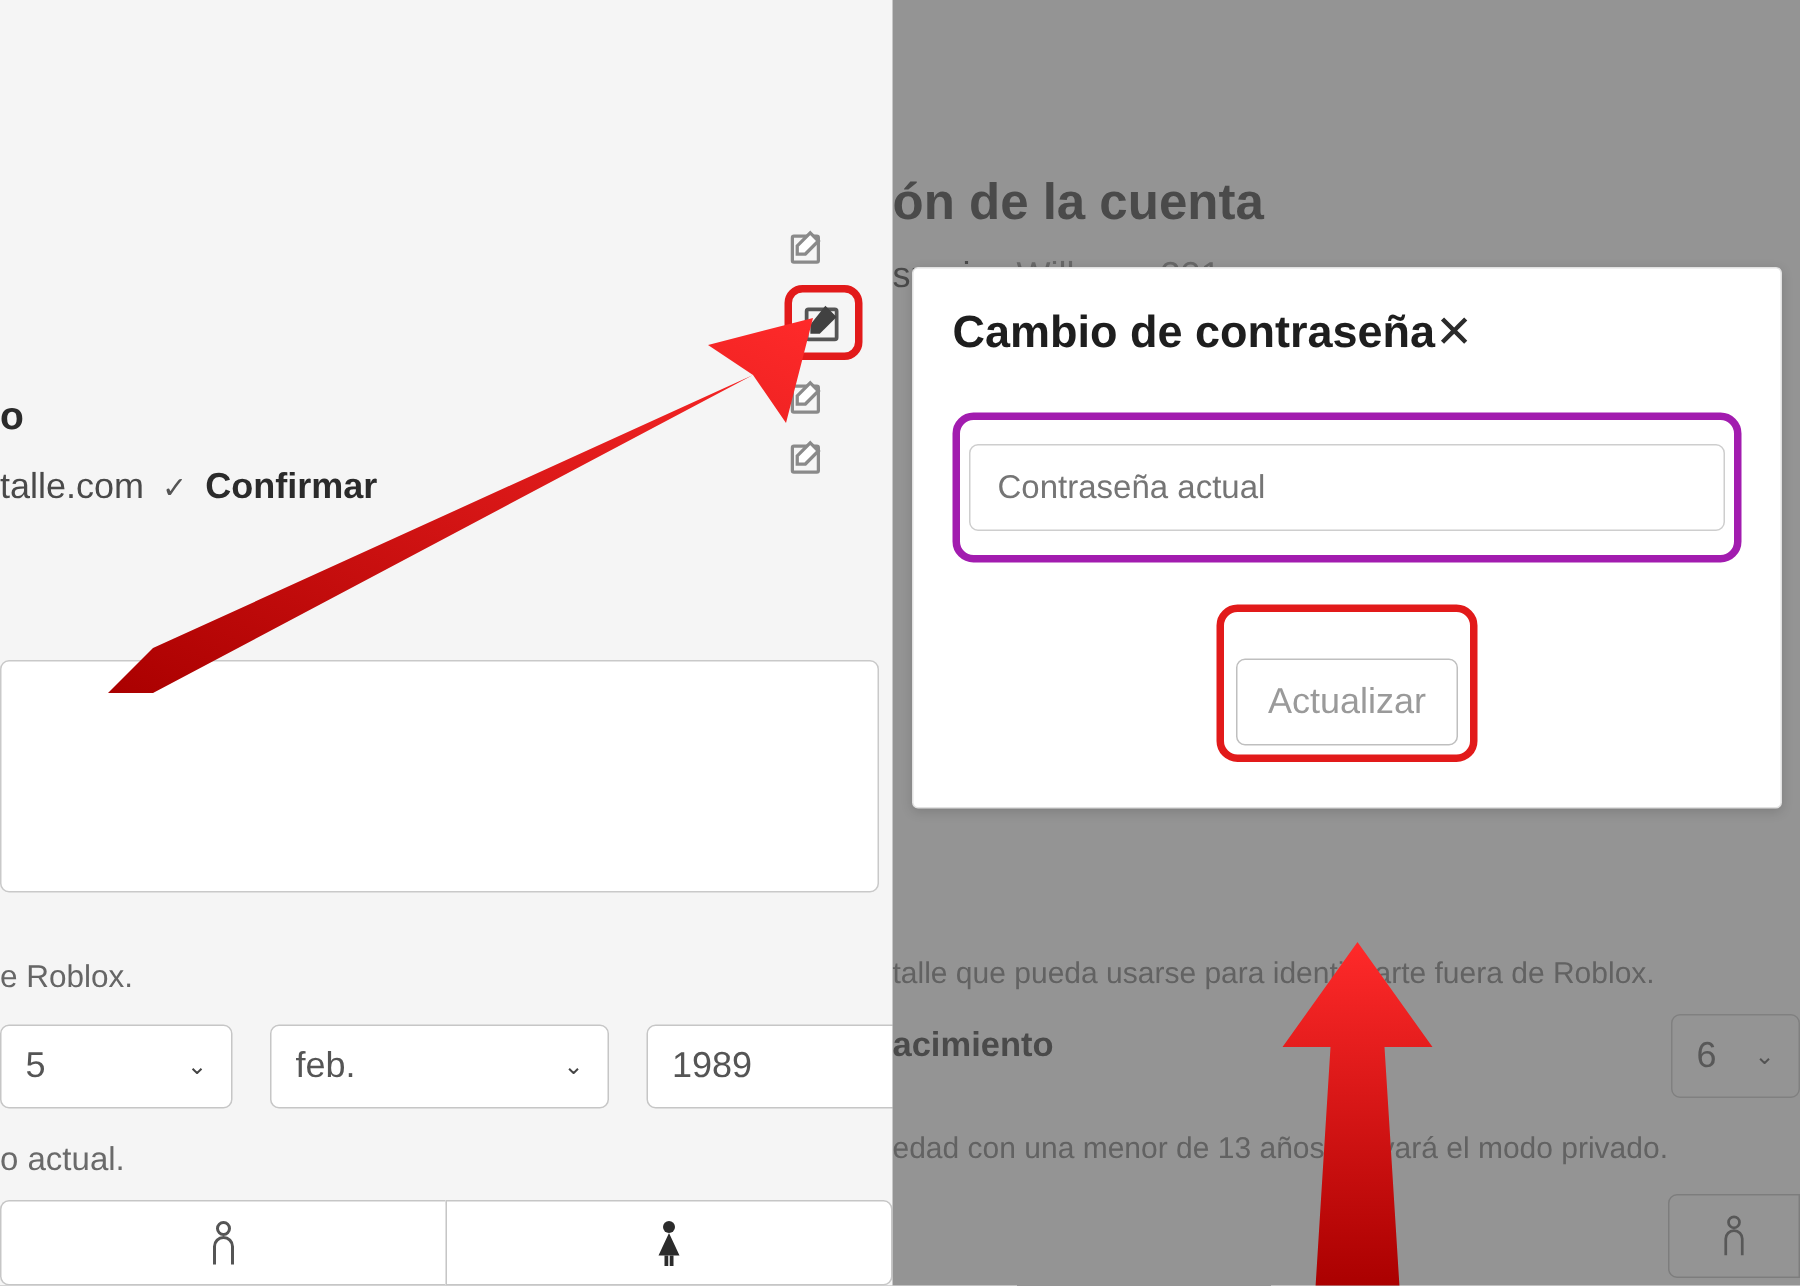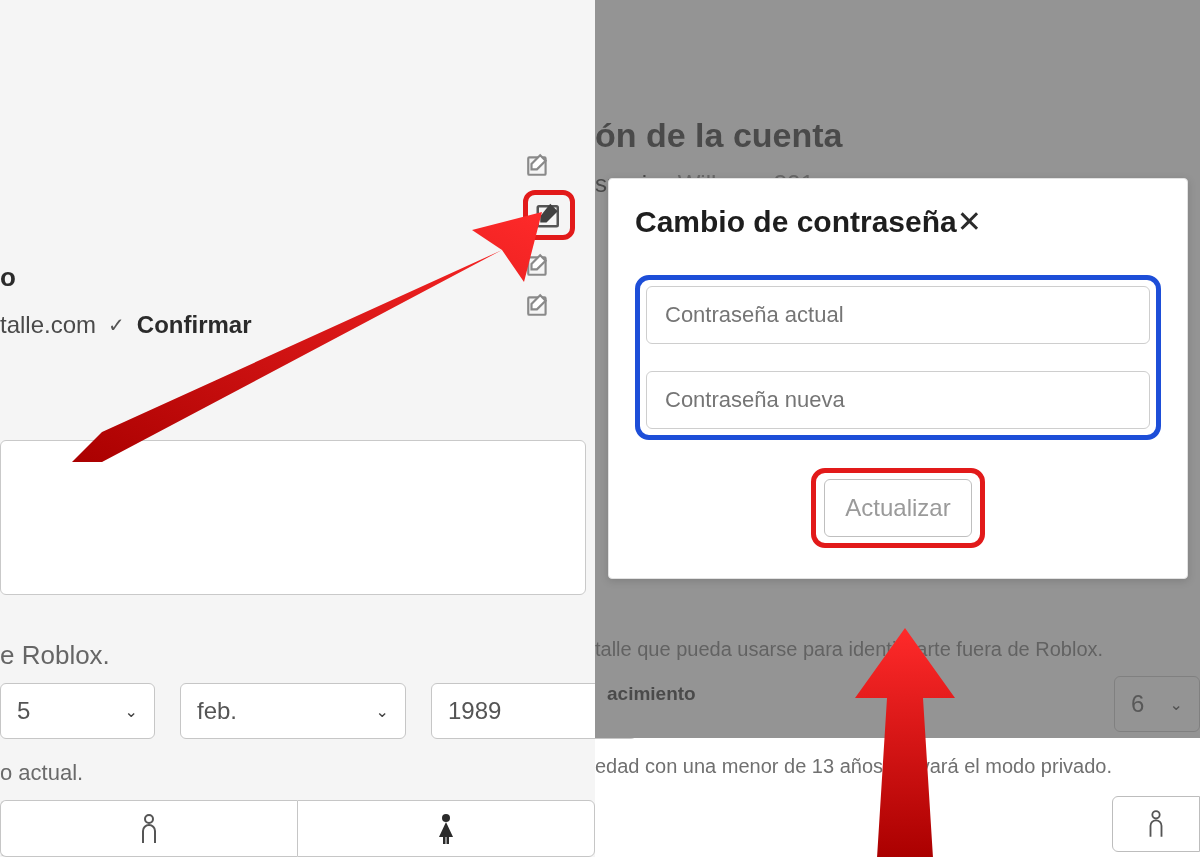--- a/index.html
+++ b/index.html
@@ -35,21 +35,21 @@
     position: absolute; left: 0; top: 311px; font-size: 24px; color: #4a4a4a;
     display: flex; align-items: center; gap: 12px;
   }
   .email-line .verif { font-weight: 700; color: #2b2b2b; }
   .check { font-size: 20px; color: #555; }
   .desc-box {
     position: absolute; left: 0; top: 440px; width: 586px; height: 155px;
     background: #fff; border: 1px solid #c9c9c9; border-radius: 6px;
   }
   .roblox-frag {
-    position: absolute; left: 0; top: 640px; font-size: 26px; color: #666;
+    position: absolute; left: 0; top: 640px; font-size: 21px; color: #666;
   }
   .dob-row {
     position: absolute; left: 0; top: 683px; display: flex; gap: 25px;
   }
   .sel {
     height: 56px; background: #fff; border: 1px solid #c6c6c6; border-radius: 6px;
     display: flex; align-items: center; justify-content: space-between;
     padding: 0 16px; font-size: 24px; color: #555;
   }
   .sel .chev { font-size: 16px; color: #444; margin-left: 18px; }
@@ -73,21 +73,21 @@
   .gender-btn svg { width: 24px; height: 32px; }
 
   
   .arrow-left {
     position: absolute; left: 72px; top: 212px;
     width: 470px; height: 250px; pointer-events: none;
   }
 
   
   .right-panel {
-    width: 605px; height: 738px; position: relative;
+    width: 605px; height: 857px; position: relative;
     background: #fff;
   }
   .right-dim {
     position: absolute; inset: 0; background: rgba(90,90,90,0.65);
   }
   .bg-content {
     position: absolute; left: 0; top: 0; width: 605px; height: 857px;
     padding: 0; color: #2b2b2b;
   }
   .bg-heading {
@@ -95,21 +95,21 @@
   }
   .bg-user-row {
     position: absolute; left: 0; top: 170px; font-size: 24px;
   }
   .bg-user-row .lab { color: #2b2b2b; font-weight: 400; }
   .bg-user-row .val { color: #808080; margin-left: 4px; }
   .bg-id-text {
     position: absolute; left: 0; top: 638px; font-size: 20px; color: #707070;
   }
   .bg-nac {
-    position: absolute; left: 12px; top: 683px; font-size: 19px; font-weight: 700;
+    position: absolute; left: 0; top: 683px; font-size: 23px; font-weight: 700;
   }
   .sel.day-right {
     position: absolute; left: 519px; top: 676px; width: 86px; height: 56px;
   }
   .bg-age-note {
     position: absolute; left: 0; top: 755px; font-size: 20px; color: #707070;
   }
   .gender-right {
     position: absolute; left: 517px; top: 796px; width: 88px; height: 56px;
     border: 1px solid #bdbdbd; background: #fff; border-radius: 6px 0 0 6px;
@@ -123,36 +123,36 @@
     padding: 26px 26px 30px 26px;
     box-shadow: 0 2px 8px rgba(0,0,0,.15);
   }
   .modal-title-row {
     display: flex; align-items: center;
     margin-bottom: 36px;
   }
   .modal-title { font-size: 30px; font-weight: 700; color: #1e1e1e; }
   .modal-close { font-size: 30px; color: #2b2b2b; line-height: 1; cursor: pointer; }
   .inputs-group {
-    border: 5px solid #1d4ed8; border-radius: 14px; padding: 6px 6px;
-    display: flex; flex-direction: column; gap: 27px; margin-bottom: 28px;
+    border: 5px solid #a21caf; border-radius: 14px; padding: 16px 6px;
+    display: flex; flex-direction: column; gap: 0; margin-bottom: 28px;
   }
   .pw-input {
     height: 58px; border: 1px solid #cecece; border-radius: 6px;
     padding: 0 18px; font-size: 22px; color: #bdbdbd; background: #fff;
     width: 100%;
   }
   .update-wrap { display: flex; justify-content: center; }
   .update-btn {
     border: 5px solid #e21a1a; border-radius: 14px; padding: 6px 8px;
     display: inline-flex;
   }
   .update-btn-inner {
     border: 1px solid #bfbfbf; border-radius: 6px;
-    padding: 14px 20px; font-size: 24px; color: #9a9a9a; background: #fff;
+    padding: 14px 20px; font-size: 24px; color: #9a9a9a; background: #fff; margin-top: 25px;
   }
 
   
   .arrow-right {
     position: absolute; left: 250px; top: 628px;
     width: 120px; height: 230px; pointer-events: none;
   }
 </style>
 </head>
 <body>
@@ -268,21 +268,20 @@
 
   <div class="right-dim"></div>
 
   <div class="modal">
     <div class="modal-title-row">
       <div class="modal-title">Cambio de contraseña</div>
       <div class="modal-close">✕</div>
     </div>
     <div class="inputs-group">
       <input class="pw-input" type="password" placeholder="Contraseña actual" style="">
-      <input class="pw-input" type="password" placeholder="Contraseña nueva" style="">
     </div>
     <div class="update-wrap">
       <div class="update-btn">
         <div class="update-btn-inner">Actualizar</div>
       </div>
     </div>
   </div>
 
   <svg class="arrow-right" viewBox="0 0 120 230">
     <defs>

